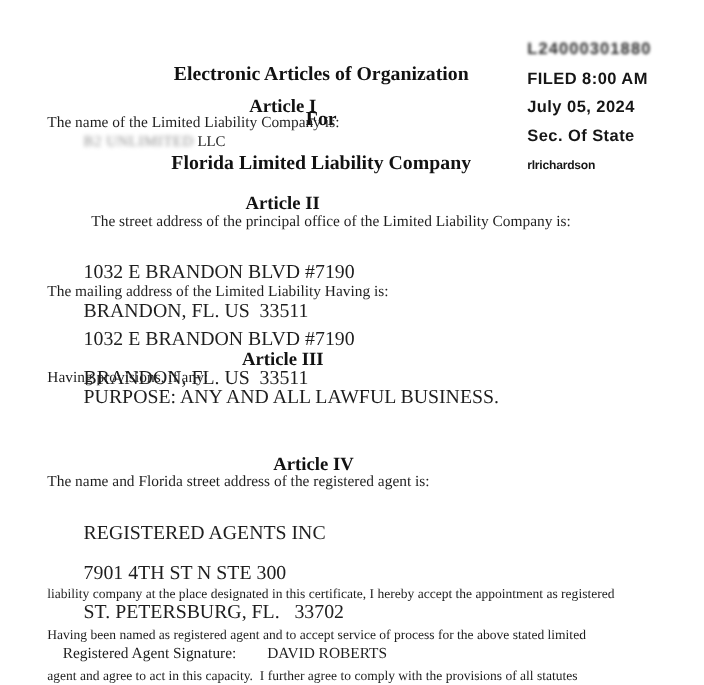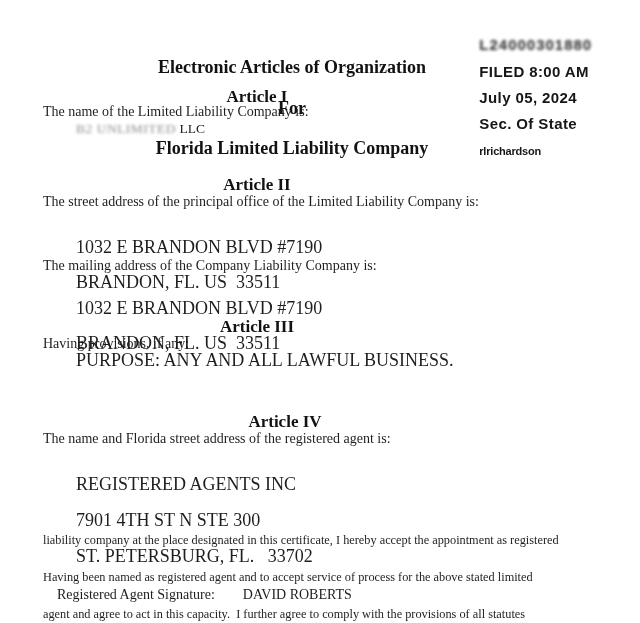--- a/index.html
+++ b/index.html
@@ -72,21 +72,21 @@
 
   
   .body-line {
     position: absolute;
     left: 43px;
     font-size: 14px;
     line-height: 14px;
     white-space: pre;
   }
   .i-name    { top: 105px; }
-  .i-street  { top: 195px; }
+  .i-street  { top: 195px; margin-left: 40px; }
   .i-mailing { top: 259px; }
   .i-other   { top: 337px; }
   .i-agent   { top: 432px; }
 
   
   .indent {
     position: absolute;
     left: 76px;
     font-size: 18px;
     line-height: 11.8px;
@@ -147,21 +147,21 @@
   <div class="article-heading h-art1">Article I</div>
   <div class="body-line i-name">The name of the Limited Liability Company is:</div>
   <div class="indent company-line"><span class="company-redacted">B2 UNLIMITED</span><span> LLC</span></div>
 
   <div class="article-heading h-art2">Article II</div>
   <div class="body-line i-street">The street address of the principal office of the Limited Liability Company is:</div>
   <div class="indent addr-street">
     <div>1032 E BRANDON BLVD #7190</div>
     <div>BRANDON, FL. US  33511</div>
   </div>
-  <div class="body-line i-mailing">The mailing address of the Company Liability Company is:</div>
+  <div class="body-line i-mailing">The mailing address of the Limited Liability Having is:</div>
   <div class="indent addr-mailing">
     <div>1032 E BRANDON BLVD #7190</div>
     <div>BRANDON, FL. US  33511</div>
   </div>
 
   <div class="article-heading h-art3">Article III</div>
   <div class="body-line i-other">Having provisions, if any:</div>
   <div class="indent purpose-line">PURPOSE: ANY AND ALL LAWFUL BUSINESS.</div>
 
   <div class="article-heading h-art4">Article IV</div>

